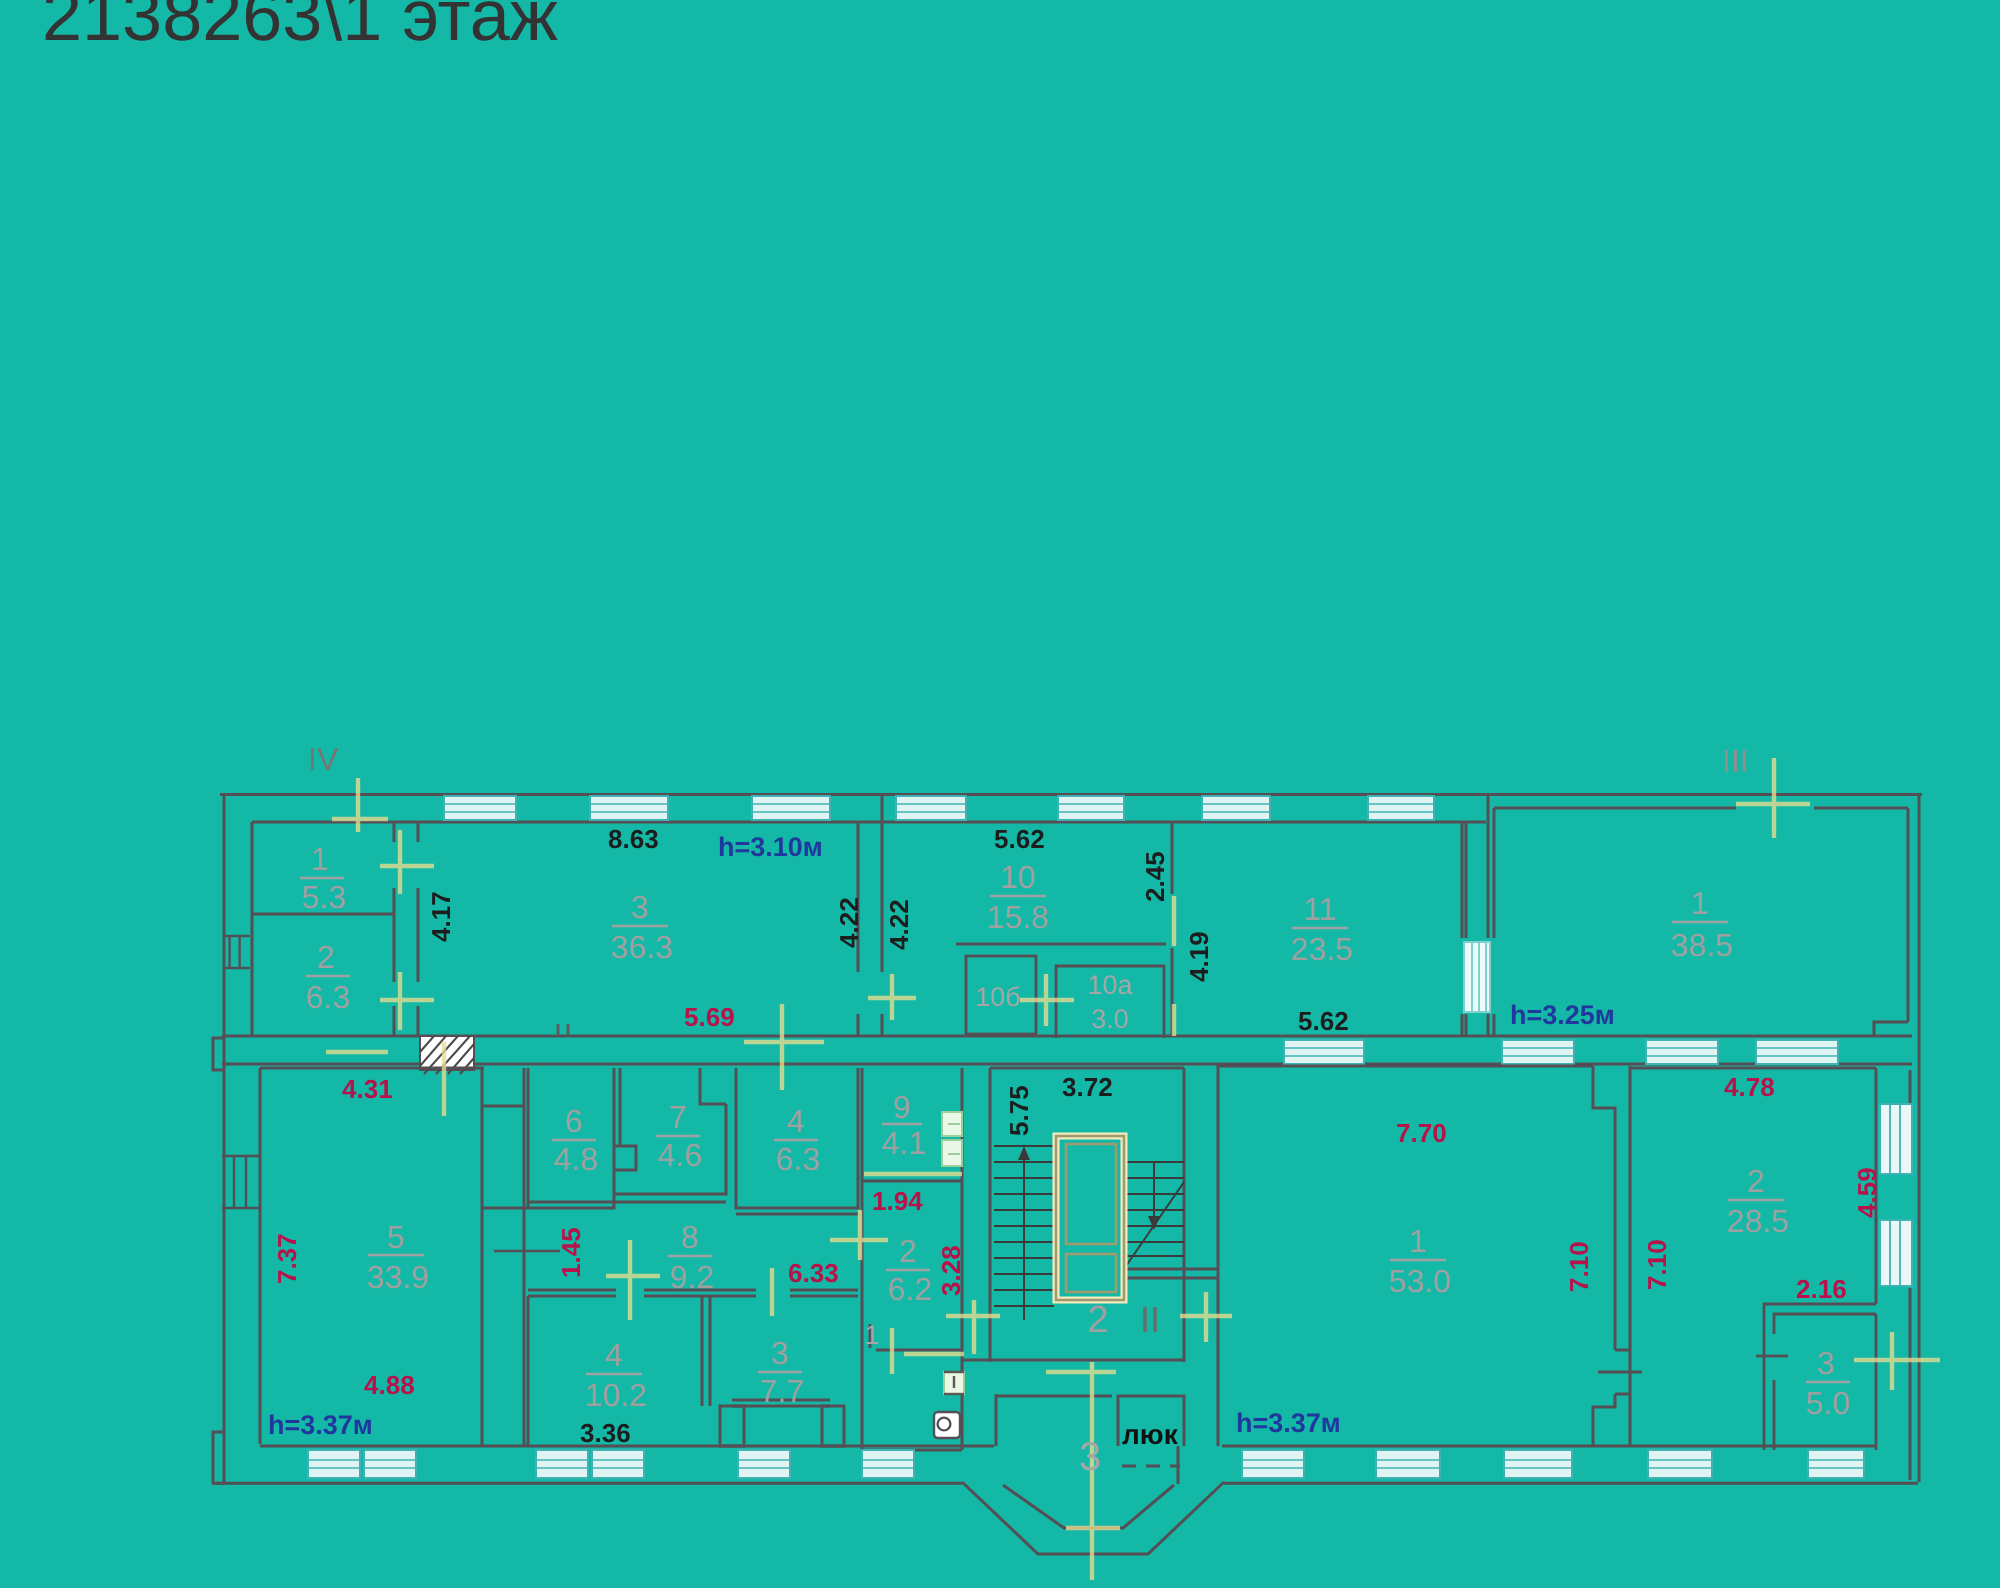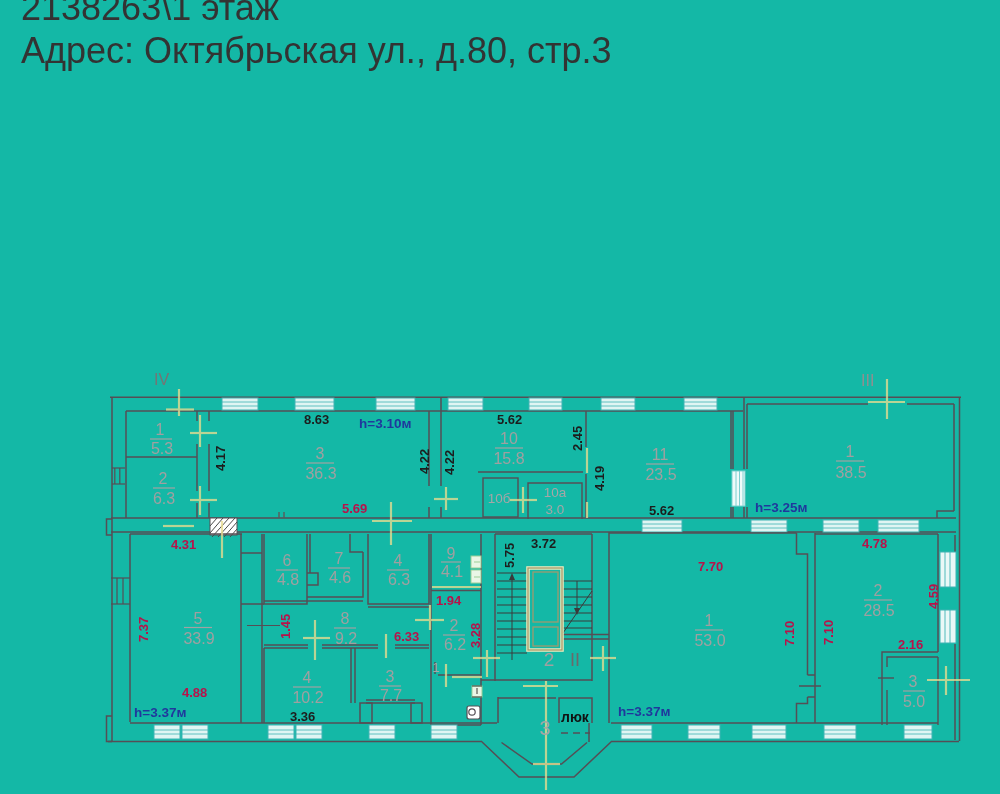--- a/index.html
+++ b/index.html
@@ -12,21 +12,20 @@
   .rm{font-size:16px;fill:#a0a0a0;}
   .rms{font-size:13.5px;fill:#a6a6a6;}
   .rom{font-size:15px;fill:#555;}
 </style>
 </head>
 <body>
 <div id="page">
 
   <div class="ttl" style="top:-10px;">2138263\1 этаж</div>
 
-  <div class="ttl" style="top:33px;">Адрес: Октябрьская ул., д.80, стр.3</div>
 
 
   <svg width="1000" height="794" viewBox="0 0 1000 794" style="position:absolute;left:0;top:0;">
     <g stroke="#554e55" stroke-width="1.5" fill="none">
 
       <line x1="110" y1="397.3" x2="961" y2="397.3"></line>
 
       <line x1="126" y1="411" x2="743" y2="411"></line>
 
       <line x1="747" y1="404" x2="868" y2="404"></line>

